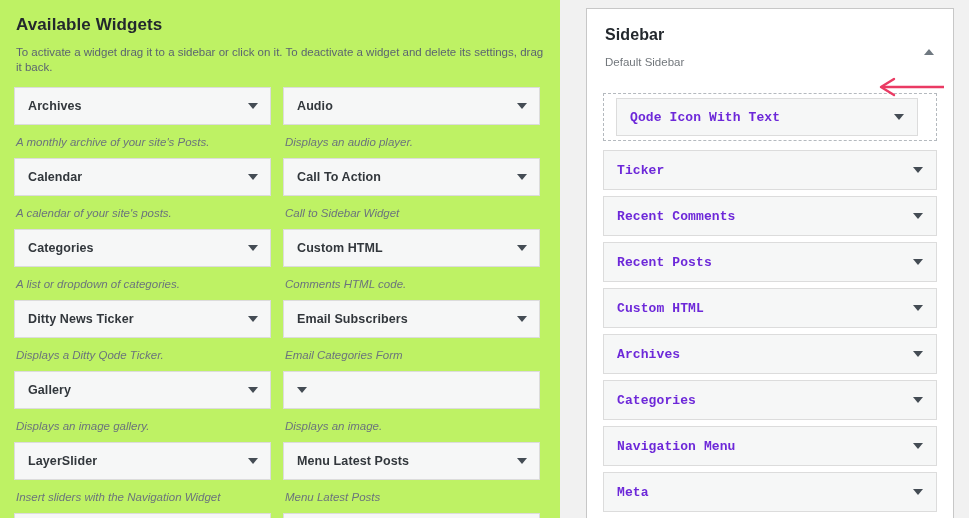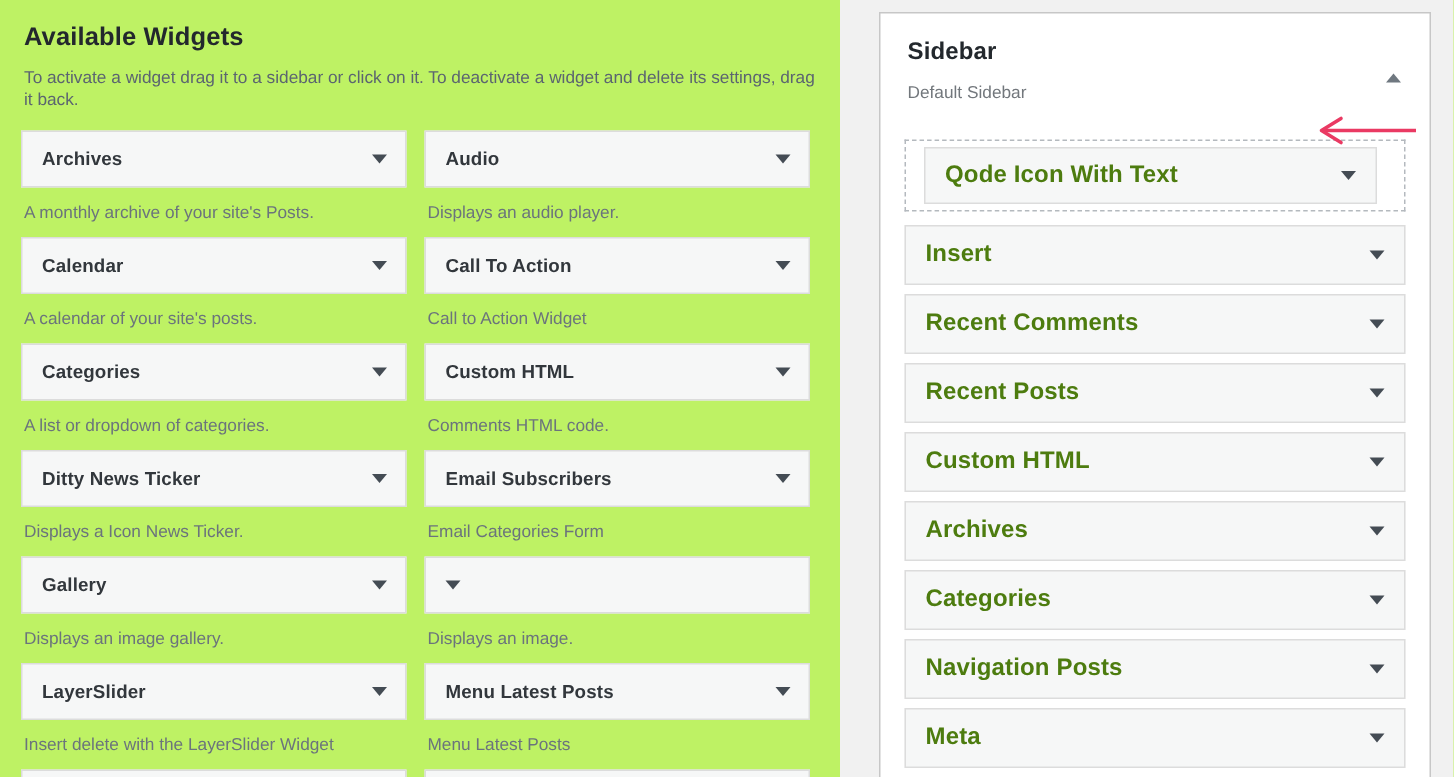--- a/index.html
+++ b/index.html
@@ -95,20 +95,21 @@
     flex: 0 0 auto;
     cursor: pointer;
   }
 
   .widget-sub {
     font-size: 11.5px;
     color: #6b747c;
     line-height: 14px;
     padding: 6px 2px 9px 2px;
     height: 29px;
+    font-style: italic;
   }
 
   
 
   #sidebar-panel {
     position: absolute;
     left: 586px;
     top: 8px;
     width: 368px;
     height: 518px;
@@ -159,26 +160,27 @@
     border: 1px solid #dcdcdc;
     height: 38px;
     display: flex;
     align-items: center;
     padding: 0 13px 0 13px;
     cursor: move;
   }
 
   .sidebar-widget .sw-name {
     flex: 1 1 auto;
-    font-size: 16px;
+    font-size: 13px;
     font-weight: bold;
-    color: #4d7c0f;
+    color: #6d28d9;
     letter-spacing: .1px;
     white-space: nowrap;
     overflow: hidden;
+    font-family: Liberation Mono, monospace;
   }
 
   .sp-list .sidebar-widget {
     margin-bottom: 6px;
     height: 40px;
   }
 
   
 
   #drag-arrow {
@@ -212,44 +214,44 @@
         <div class="widget-sub">A calendar of your site's posts.</div>
         <div class="widget-card">
           <span class="wc-name">Categories</span>
           <span class="caret-down"></span>
         </div>
         <div class="widget-sub">A list or dropdown of categories.</div>
         <div class="widget-card">
           <span class="wc-name">Ditty News Ticker</span>
           <span class="caret-down"></span>
         </div>
-        <div class="widget-sub">Displays a Icon News Ticker.</div>
+        <div class="widget-sub">Displays a Ditty Qode Ticker.</div>
         <div class="widget-card">
           <span class="wc-name">Gallery</span>
           <span class="caret-down"></span>
         </div>
         <div class="widget-sub">Displays an image gallery.</div>
         <div class="widget-card">
           <span class="wc-name">LayerSlider</span>
           <span class="caret-down"></span>
         </div>
-        <div class="widget-sub">Insert delete with the LayerSlider Widget</div>
+        <div class="widget-sub">Insert sliders with the Navigation Widget</div>
         <div class="widget-card"></div>
       </div>
     <div class="aw-col" id="col-right">
         <div class="widget-card">
           <span class="wc-name">Audio</span>
           <span class="caret-down"></span>
         </div>
         <div class="widget-sub">Displays an audio player.</div>
         <div class="widget-card">
           <span class="wc-name">Call To Action</span>
           <span class="caret-down"></span>
         </div>
-        <div class="widget-sub">Call to Action Widget</div>
+        <div class="widget-sub">Call to Sidebar Widget</div>
         <div class="widget-card">
           <span class="wc-name">Custom HTML</span>
           <span class="caret-down"></span>
         </div>
         <div class="widget-sub">Comments HTML code.</div>
         <div class="widget-card">
           <span class="wc-name">Email Subscribers</span>
           <span class="caret-down"></span>
         </div>
         <div class="widget-sub">Email Categories Form</div>
@@ -280,21 +282,21 @@
 
   <div class="drop-placeholder">
     <div class="sidebar-widget">
       <span class="sw-name">Qode Icon With Text</span>
       <span class="caret-down"></span>
     </div>
   </div>
 
   <div class="sp-list" id="sidebar-widget-list">
       <div class="sidebar-widget">
-        <span class="sw-name">Insert</span>
+        <span class="sw-name">Ticker</span>
         <span class="caret-down"></span>
       </div>
       <div class="sidebar-widget">
         <span class="sw-name">Recent Comments</span>
         <span class="caret-down"></span>
       </div>
       <div class="sidebar-widget">
         <span class="sw-name">Recent Posts</span>
         <span class="caret-down"></span>
       </div>
@@ -304,21 +306,21 @@
       </div>
       <div class="sidebar-widget">
         <span class="sw-name">Archives</span>
         <span class="caret-down"></span>
       </div>
       <div class="sidebar-widget">
         <span class="sw-name">Categories</span>
         <span class="caret-down"></span>
       </div>
       <div class="sidebar-widget">
-        <span class="sw-name">Navigation Posts</span>
+        <span class="sw-name">Navigation Menu</span>
         <span class="caret-down"></span>
       </div>
       <div class="sidebar-widget">
         <span class="sw-name">Meta</span>
         <span class="caret-down"></span>
       </div>
       <div class="sidebar-widget">
         <span class="sw-name">Qode Twitter Widget</span>
       </div>
     </div>

